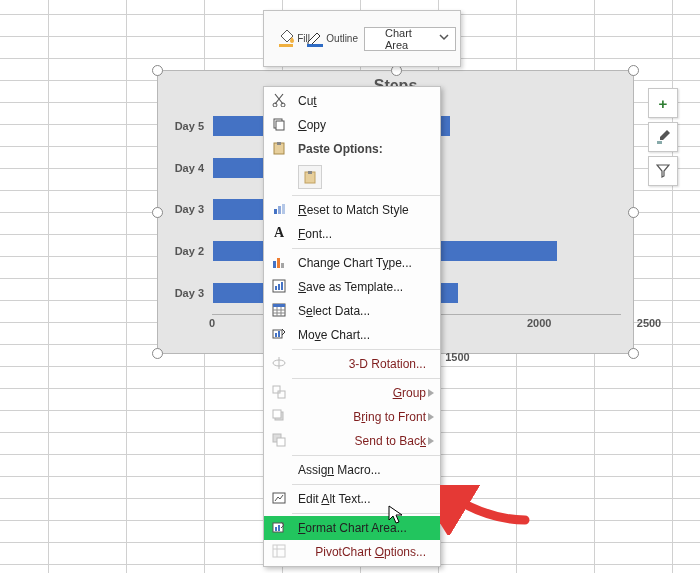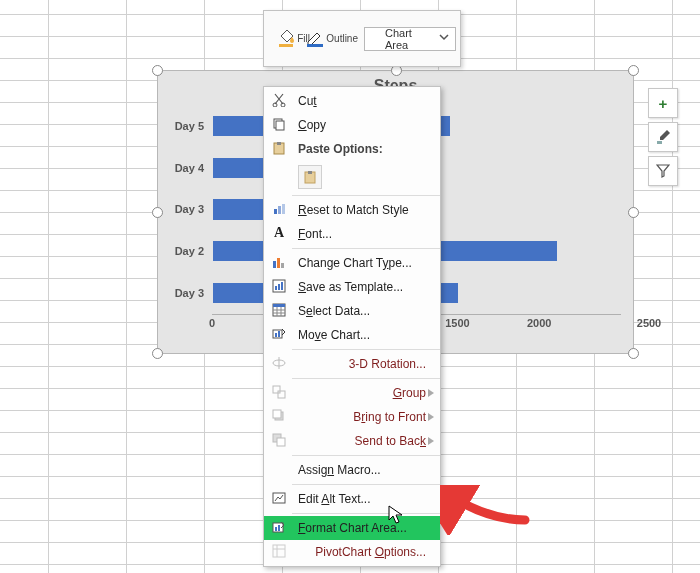--- a/index.html
+++ b/index.html
@@ -252,21 +252,21 @@
           </div>
           <div class="bar-row">
             <span class="cat-label">Day 3</span>
             <div class="bar" style="width: 60%; background: rgb(68, 114, 196);"></div>
           </div>
         </div>
       <div class="x-axis" id="x-axis">
           <span class="tick" style="left: 0%;">0</span>
           <span class="tick" style="left: 20%;">500</span>
           <span class="tick" style="left: 40%;">1000</span>
-          <span class="tick" style="left: 60%;">1500</span>
+          <span class="tick" style="left: 60%; margin-top: 34px;">1500</span>
           <span class="tick" style="left: 80%;">2000</span>
           <span class="tick" style="left: 100%; margin-left: 28px;">2500</span>
         </div>
     </div>
   </div>
 
   <div class="handle h-tl"></div>
   <div class="handle h-tr"></div>
   <div class="handle h-bl"></div>
   <div class="handle h-br"></div>

